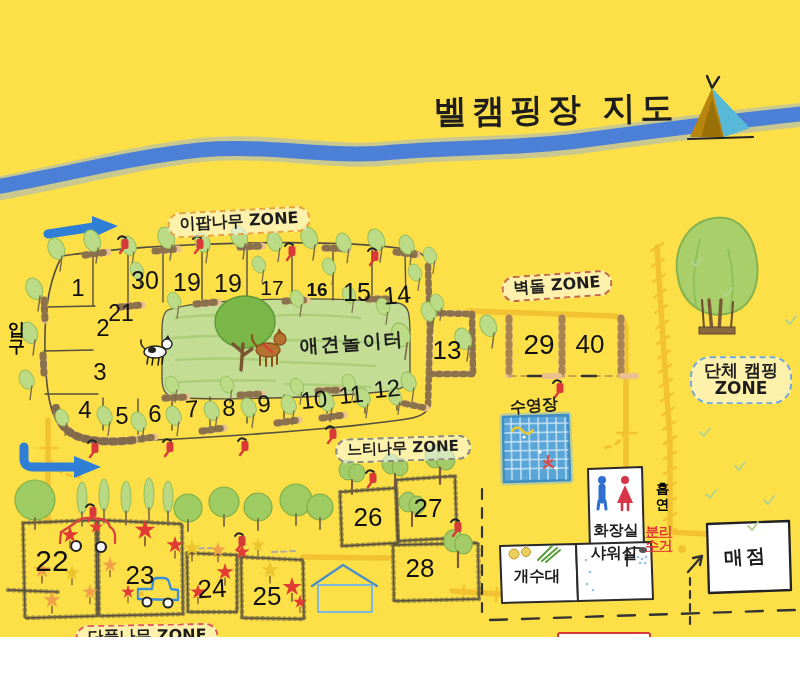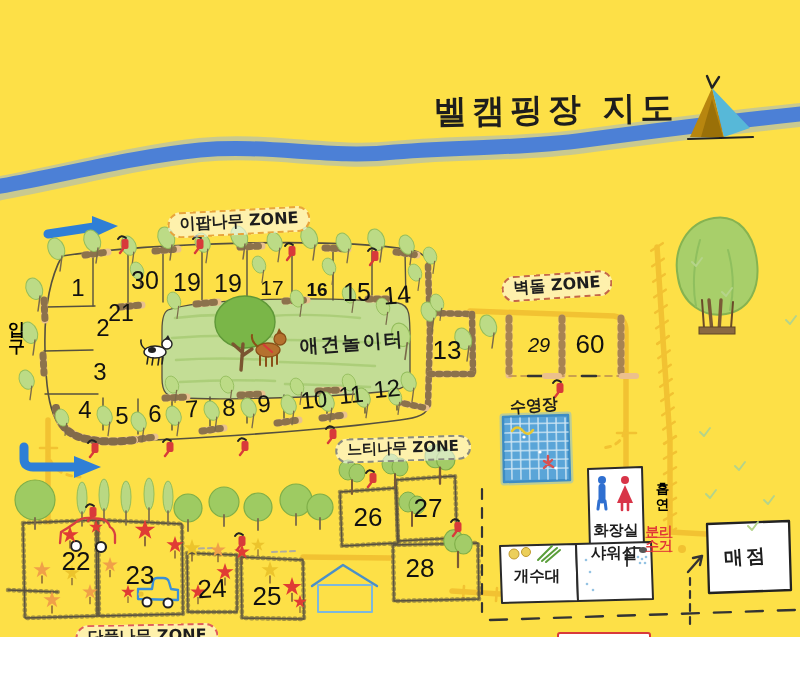--- a/index.html
+++ b/index.html
@@ -726,20 +726,24 @@
         <path d="M 722,292 l 4,4 l 6,-8" stroke="#b5d48a" stroke-width="2" fill="none" stroke-linecap="round" stroke-linejoin="round"></path>
         <path d="M 786,320 l 4,4 l 6,-8" stroke="#b5d48a" stroke-width="2" fill="none" stroke-linecap="round" stroke-linejoin="round"></path>
       </g>
     </svg>
 
   <div class="layer">
     <div class="lbl map-title" style="left:556px;top:110px;">벨캠핑장 지도</div>
 
     <div class="lbl zone zone-ipap" style="left:239px;top:222px;">이팝나무 ZONE</div>
     <div class="lbl zone zone-brick" style="left:557px;top:286px;">벽돌 ZONE</div>
+    <div class="lbl zone zone-group" style="left:741px;top:380px;">
+      <div>단체 캠핑</div>
+      <div>ZONE</div>
+    </div>
     <div class="lbl zone zone-zelkova" style="left:403px;top:449px;">느티나무 ZONE</div>
     <div class="lbl zone zone-maple" style="left:147px;top:637px;">단풍나무 ZONE</div>
 
     <div class="lbl-entrance vert">입구</div>
     <div class="lbl lbl-dog" style="left:352px;top:343px;">애견놀이터</div>
     <div class="lbl lbl-pool" style="left:534px;top:406px;">수영장</div>
     <div class="lbl lbl-restroom" style="left:616px;top:531px;">화장실</div>
     <div class="lbl-smoking vert">흡연</div>
     <div class="lbl lbl-recycle" style="left:659px;top:538px;">
       <div>분리</div>
@@ -766,23 +770,23 @@
       <div class="site-num" style="left: 387px; top: 389px; font-size: 24px; transform: translate(-50%, -50%) rotate(-6deg);">12</div>
       <div class="site-num" style="left: 447px; top: 350px; font-size: 26px; transform: translate(-50%, -50%) rotate(0deg);">13</div>
       <div class="site-num" style="left: 397px; top: 295px; font-size: 25px; transform: translate(-50%, -50%) rotate(-5deg);">14</div>
       <div class="site-num" style="left: 357px; top: 292px; font-size: 25px; transform: translate(-50%, -50%) rotate(0deg);">15</div>
       <div class="site-num" style="left: 317px; top: 290px; font-size: 19px; transform: translate(-50%, -50%) rotate(0deg); font-weight: bold;">16</div>
       <div class="site-num" style="left: 272px; top: 288px; font-size: 21px; transform: translate(-50%, -50%) rotate(0deg);">17</div>
       <div class="site-num" style="left: 228px; top: 283px; font-size: 25px; transform: translate(-50%, -50%) rotate(0deg);">19</div>
       <div class="site-num" style="left: 187px; top: 282px; font-size: 25px; transform: translate(-50%, -50%) rotate(0deg); text-align: right;">19</div>
       <div class="site-num" style="left: 145px; top: 280px; font-size: 25px; transform: translate(-50%, -50%) rotate(0deg);">30</div>
       <div class="site-num" style="left: 121px; top: 281px; font-size: 23px; transform: translate(-50%, -50%) rotate(0deg); margin-top: 32px;">21</div>
-      <div class="site-num" style="left: 76px; top: 561px; font-size: 26px; transform: translate(-50%, -50%) rotate(0deg);">22</div>
+      <div class="site-num" style="left: 52px; top: 561px; font-size: 30px; transform: translate(-50%, -50%) rotate(0deg);">22</div>
       <div class="site-num" style="left: 140px; top: 575px; font-size: 26px; transform: translate(-50%, -50%) rotate(0deg);">23</div>
       <div class="site-num" style="left: 212px; top: 589px; font-size: 26px; transform: translate(-50%, -50%) rotate(-3deg);">24</div>
       <div class="site-num" style="left: 267px; top: 596px; font-size: 26px; transform: translate(-50%, -50%) rotate(0deg);">25</div>
       <div class="site-num" style="left: 368px; top: 517px; font-size: 26px; transform: translate(-50%, -50%) rotate(0deg);">26</div>
       <div class="site-num" style="left: 428px; top: 508px; font-size: 26px; transform: translate(-50%, -50%) rotate(0deg);">27</div>
       <div class="site-num" style="left: 420px; top: 568px; font-size: 26px; transform: translate(-50%, -50%) rotate(0deg);">28</div>
-      <div class="site-num" style="left: 539px; top: 345px; font-size: 20px; transform: translate(-50%, -50%) rotate(0deg); font-style: italic;">29</div>
-      <div class="site-num" style="left: 590px; top: 344px; font-size: 26px; transform: translate(-50%, -50%) rotate(0deg);">60</div>
+      <div class="site-num" style="left: 539px; top: 345px; font-size: 28px; transform: translate(-50%, -50%) rotate(0deg);">29</div>
+      <div class="site-num" style="left: 590px; top: 344px; font-size: 26px; transform: translate(-50%, -50%) rotate(0deg);">40</div>
     </div>
 </div>
 
 </body></html>

